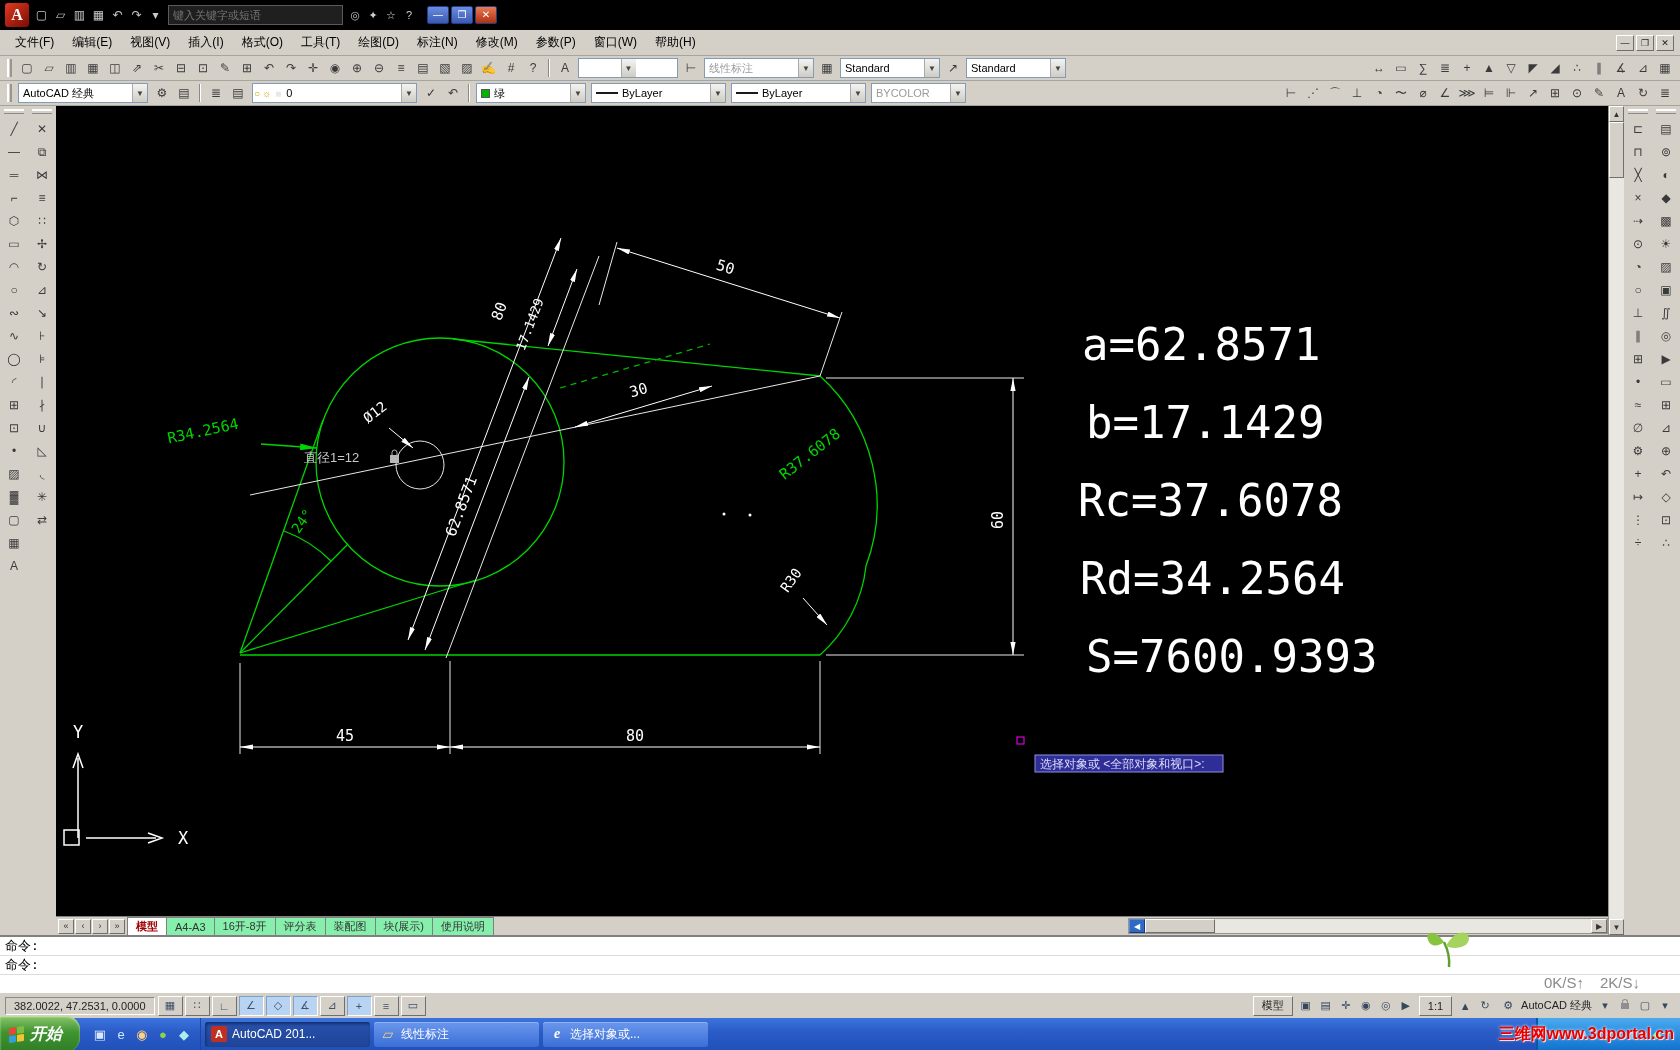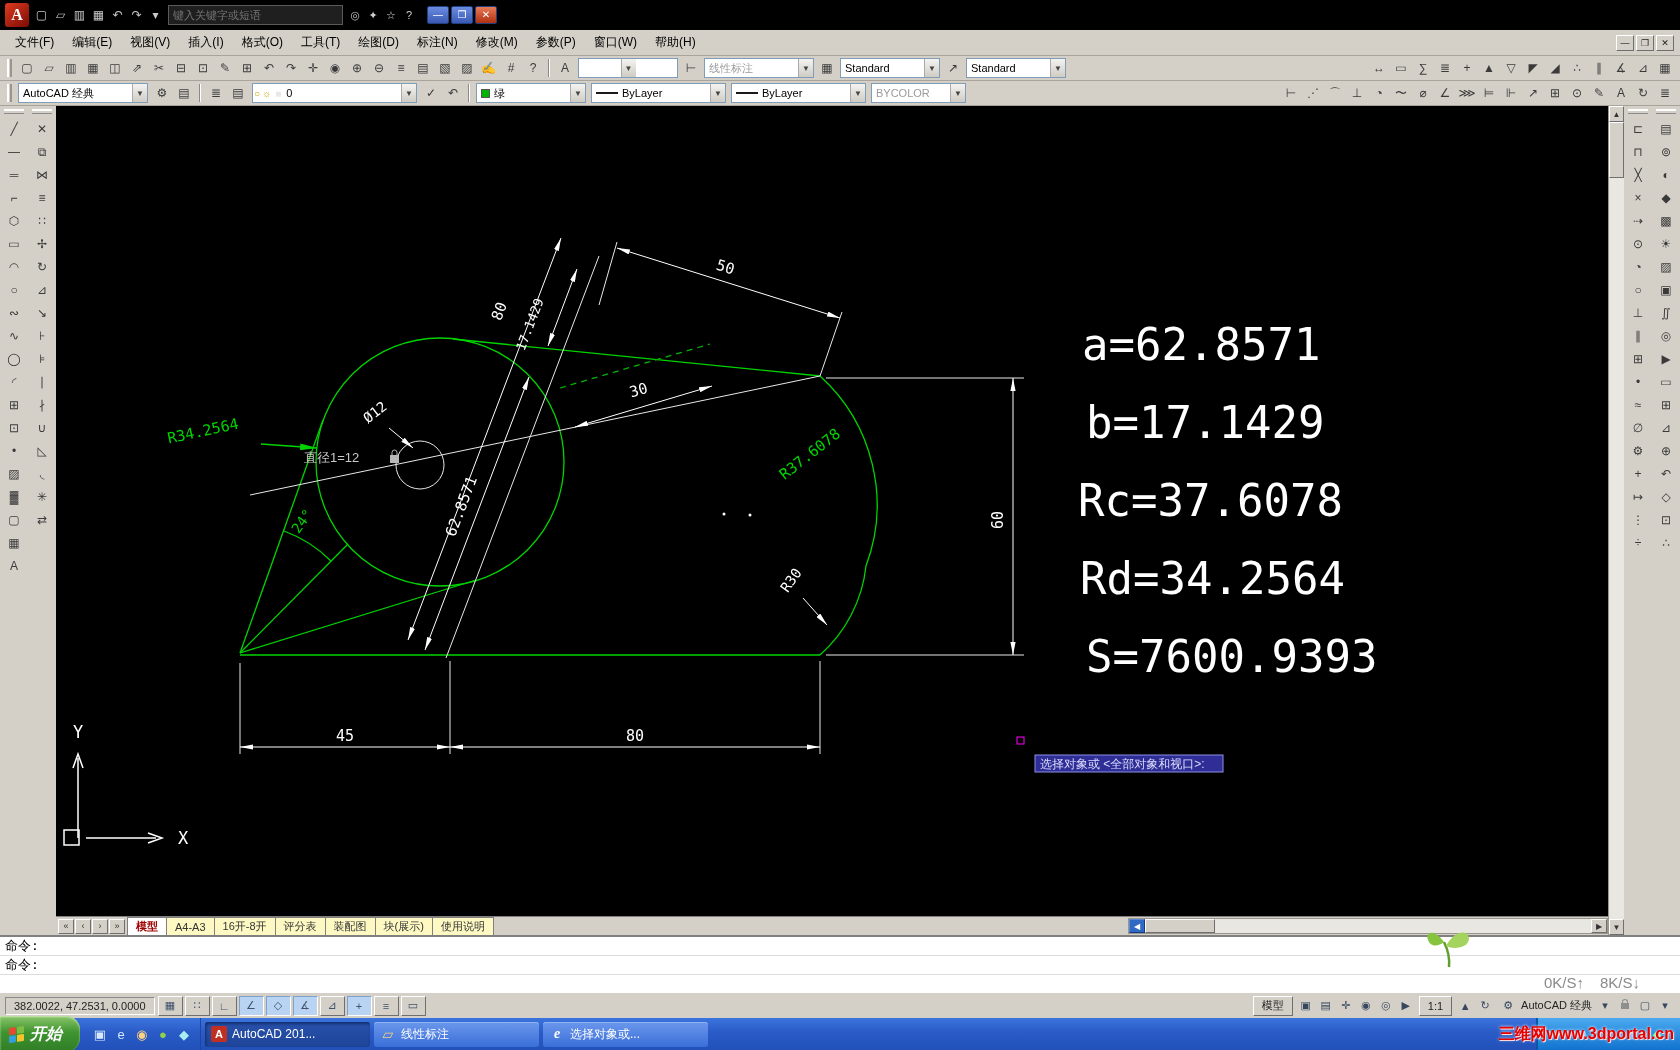--- a/index.html
+++ b/index.html
@@ -39,21 +39,21 @@
 .main{flex:1;display:flex;min-height:0}
 .vtool{width:28px;background:#d4d0c8;display:flex;flex-direction:column;align-items:center;padding-top:1px;flex:none;overflow:hidden}
 .vtool .handle{width:20px;height:5px;border-top:2px solid #fff;border-bottom:1px solid #8a8a8a;margin:2px 0 3px}
 .vtool .tbtn{width:24px;height:23px}
 .center{flex:1;display:flex;flex-direction:column;min-width:0}
 .canvas{flex:1;background:#000;position:relative;overflow:hidden}
 
 .tabrow{height:19px;background:#d4d0c8;display:flex;align-items:stretch;border-top:1px solid #808080;flex:none}
 .tabnav{display:flex;align-items:center;gap:1px;padding:0 2px}
 .tnav{width:16px;height:15px;background:#d4d0c8;border:1px solid;border-color:#fff #6f6f6f #6f6f6f #fff;font-size:9px;display:flex;align-items:center;justify-content:center;color:#333}
-.tab{padding:1px 8px;font-size:11px;display:flex;align-items:center;background:#fef9c3;border:1px solid #808080;border-bottom:none;margin-right:-1px;color:#333}
+.tab{padding:1px 8px;font-size:11px;display:flex;align-items:center;background:#86efac;border:1px solid #808080;border-bottom:none;margin-right:-1px;color:#333}
 .tab.active{background:#fff;color:#a00000;font-weight:bold}
 .tabfill{flex:1}
 .hscroll{width:480px;display:flex;align-items:stretch;border:1px solid #9a968e;background:#e9e7e2;flex:none;margin:1px 0}
 .sbtn{width:16px;background:#d4d0c8;border:1px solid;border-color:#fff #6f6f6f #6f6f6f #fff;font-size:8px;display:flex;align-items:center;justify-content:center;color:#333;flex:none}
 .sbtn.hl{background:#316ac5;color:#fff;border-color:#5a8ad5 #1a3a80 #1a3a80 #5a8ad5}
 .hthumb{width:70px;background:#d4d0c8;border:1px solid;border-color:#fff #6f6f6f #6f6f6f #fff;flex:none}
 .vscroll{width:16px;background:#e9e7e2;display:flex;flex-direction:column;flex:none;border-left:1px solid #9a968e}
 .vscroll .sbtn{height:16px;width:100%}
 .vtrack{flex:1;display:flex;flex-direction:column}
 .vthumb{height:56px;background:#d4d0c8;border:1px solid;border-color:#fff #6f6f6f #6f6f6f #fff}
@@ -550,21 +550,21 @@
 
   <div class="cmd">
     <div class="cmd-line">命令:</div>
     <div class="cmd-line">命令:</div>
     <svg class="sprout" width="52" height="48" viewBox="0 0 52 48">
       <path d="M26,46 C27,36 25,29 21,21" stroke="#5f9e2f" stroke-width="2.5" fill="none"></path>
       <path d="M21,21 C11,7 2,11 5,19 C8,27 16,25 21,21 Z" fill="#86c440"></path>
       <path d="M23,25 C31,10 44,8 46,17 C46,27 31,29 23,25 Z" fill="#a4d45e"></path>
     </svg>
     <span class="netspeed" style="right:96px">0K/S↑</span>
-    <span class="netspeed" style="right:40px">8K/S↓</span>
+    <span class="netspeed" style="right:40px">2K/S↓</span>
   </div>
 
   <div class="statusbar">
     <div class="coords">382.0022, 47.2531, 0.0000</div>
     <div style="display:flex;gap:2px">
 
     <div class="stoggle">▦</div>
         <div class="stoggle">∷</div>
         <div class="stoggle">∟</div>
         <div class="stoggle active">∠</div>

